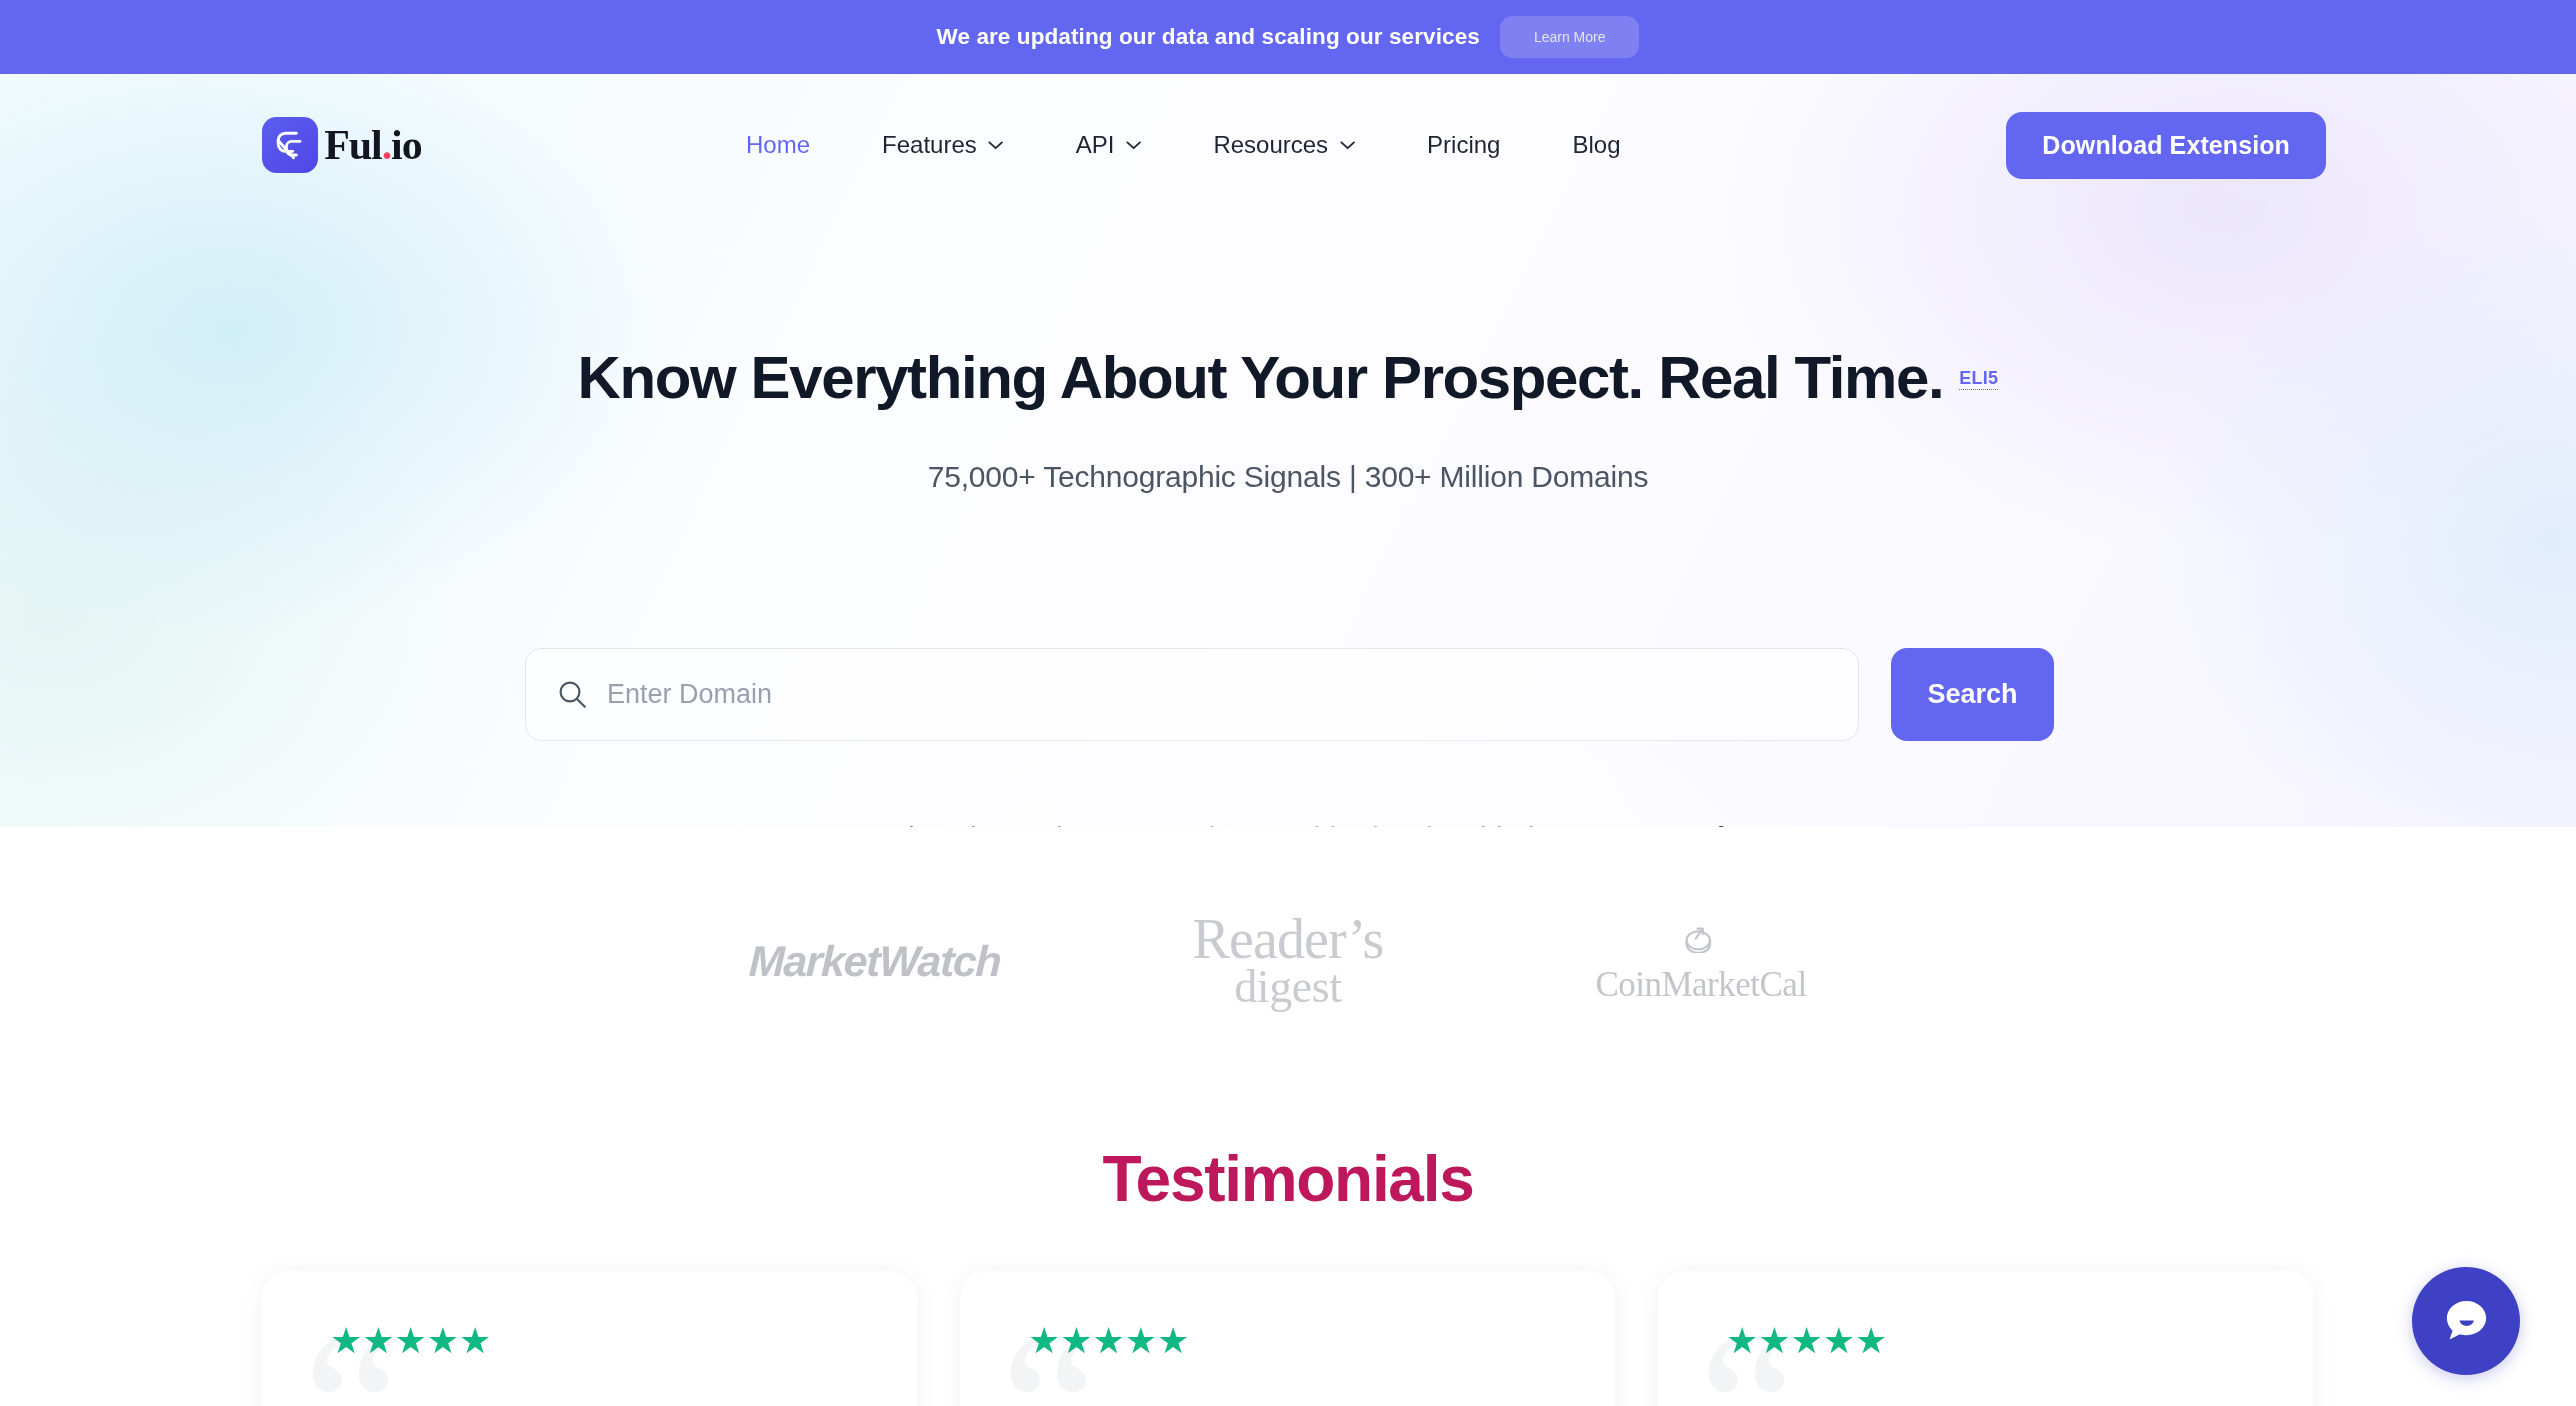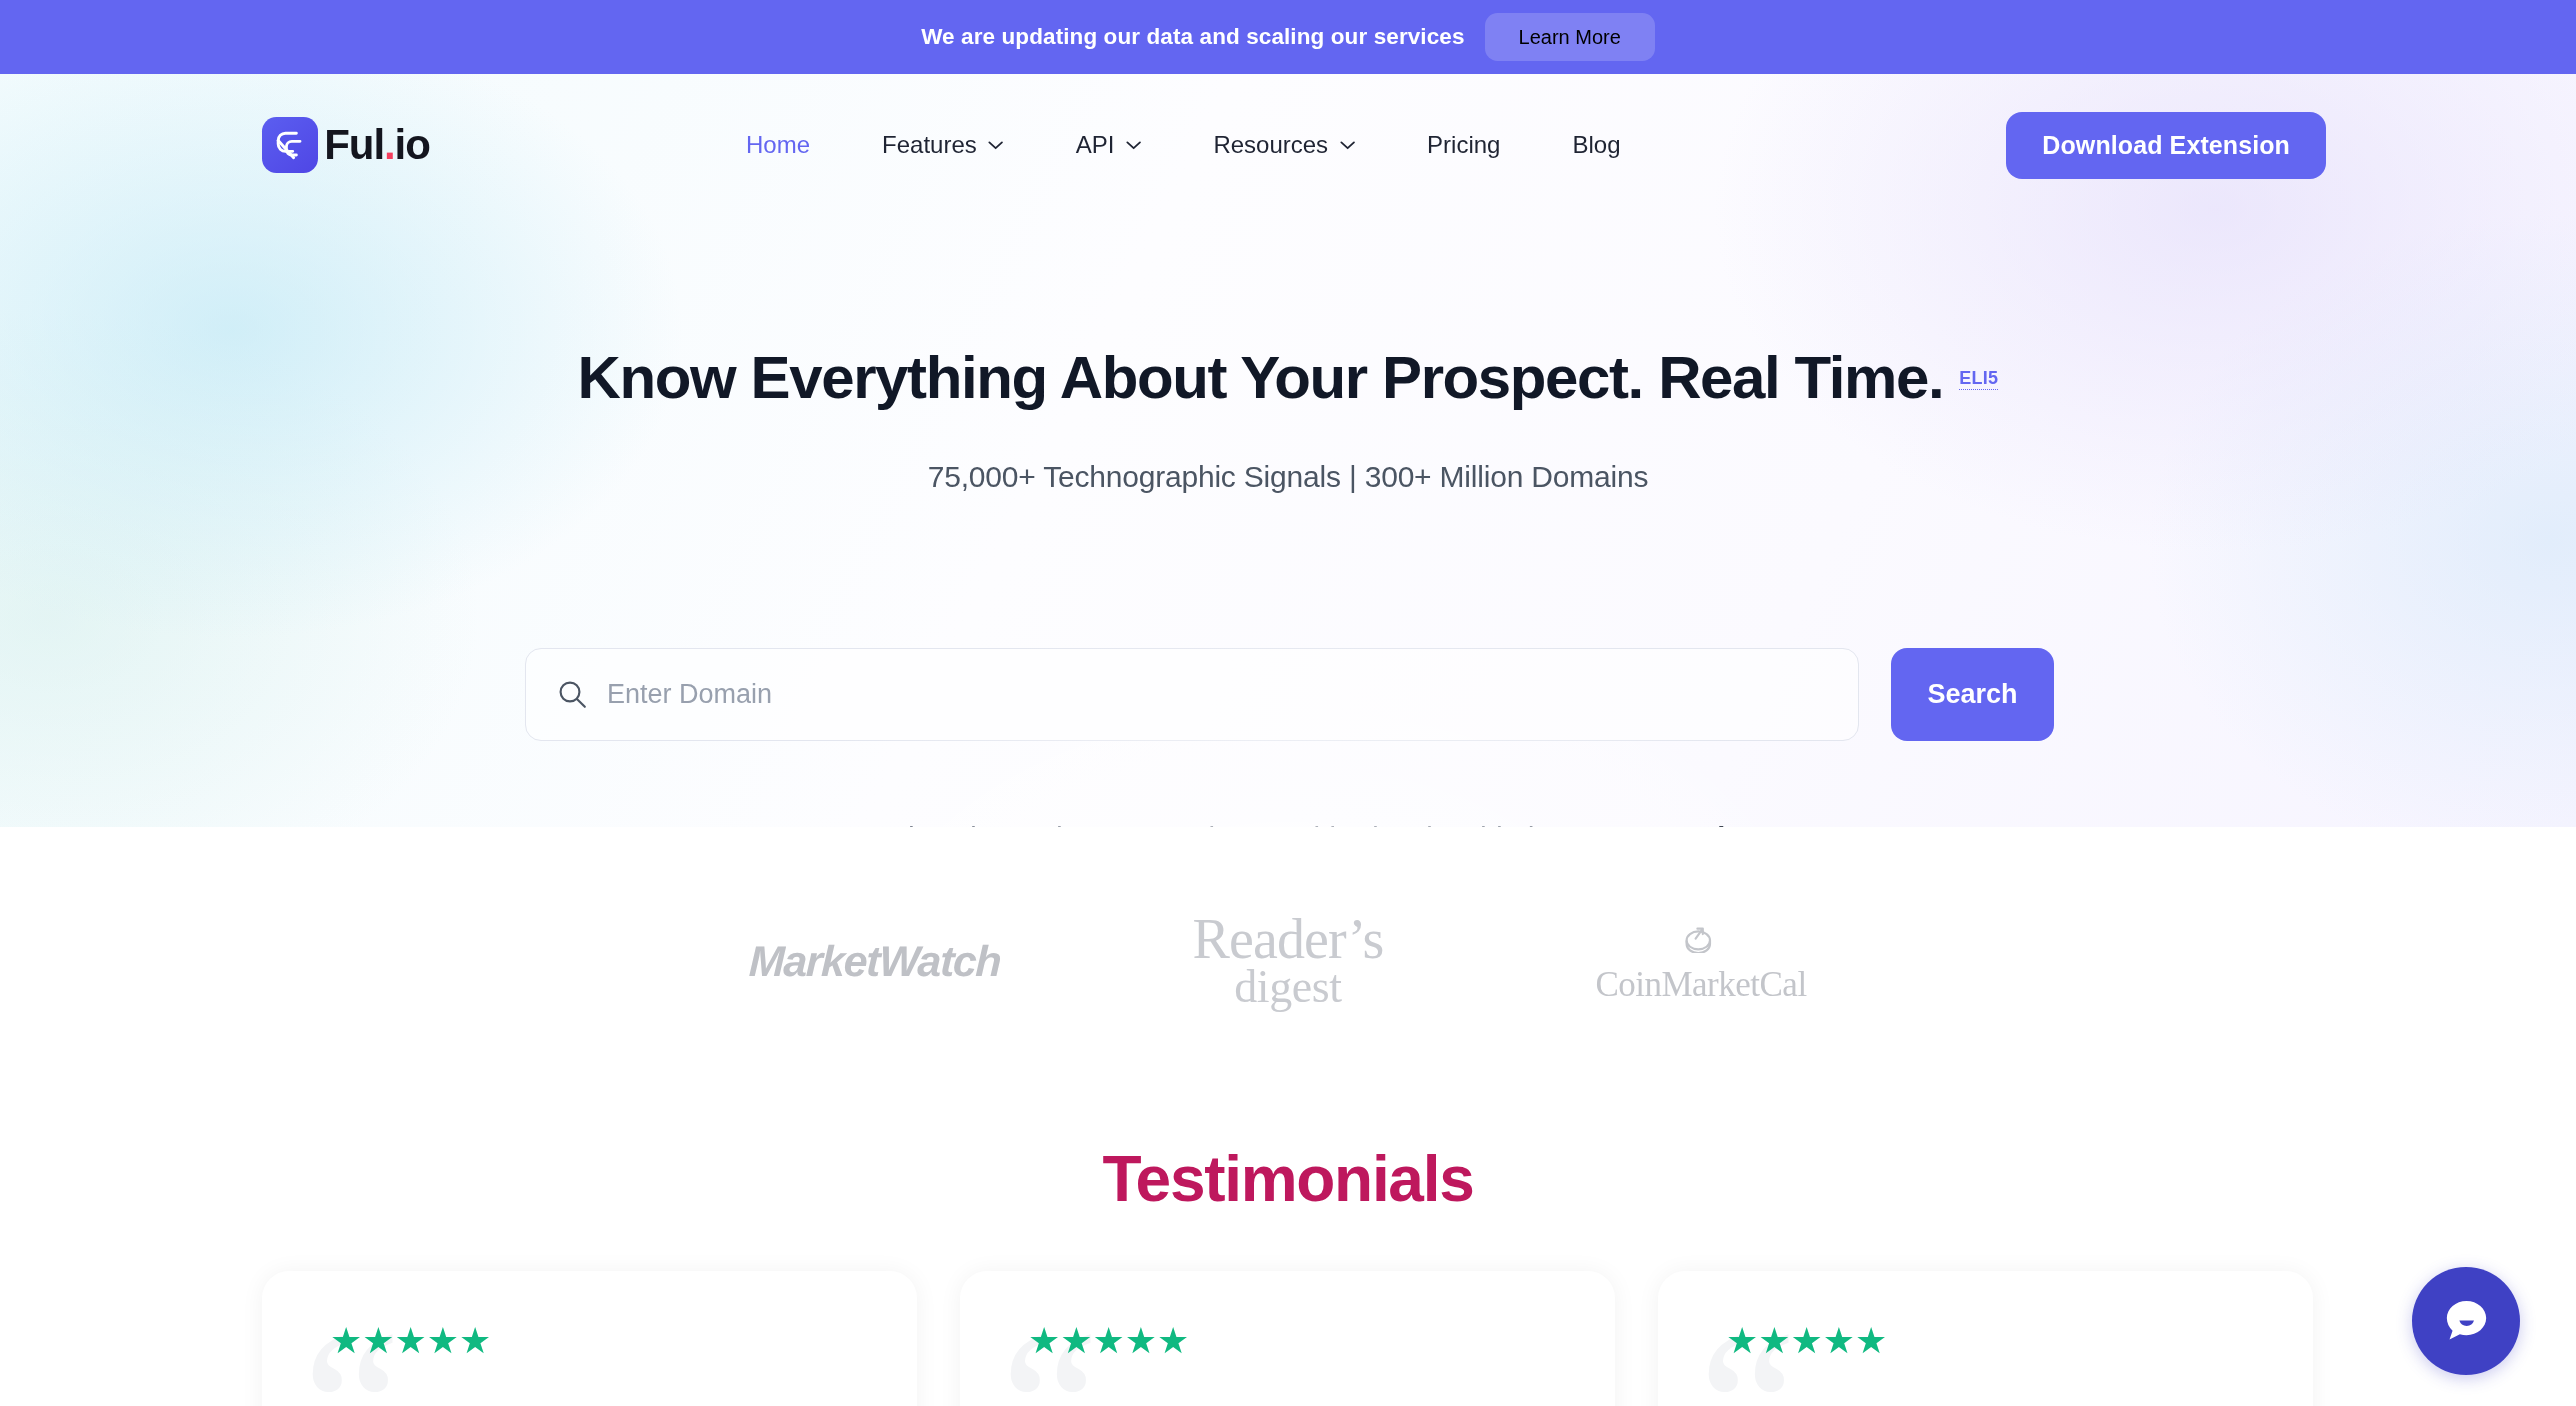--- a/index.html
+++ b/index.html
@@ -37,23 +37,23 @@
     color: #ffffff;
     font-size: 22.5px;
     font-weight: 700;
     letter-spacing: 0.1px;
     white-space: nowrap;
   }
   .announce-btn {
     background: rgba(255,255,255,0.18);
     border: none;
     border-radius: 12.6px;
-    color: #000000;
+    color: #e5e5e5;
     font-family: "Liberation Sans", sans-serif;
-    font-size: 20px;
+    font-size: 14px;
     font-weight: 500;
     padding: 12.6px 34px;
     cursor: pointer;
     white-space: nowrap;
   }
 
   
   .hero {
     position: absolute;
     top: 74px; left: 0;
@@ -85,20 +85,21 @@
     align-items: center;
     z-index: 20;
   }
   .logo {
     position: absolute;
     left: 262px;
     display: flex;
     align-items: center;
     gap: 6.3px;
     cursor: pointer;
+    font-family: Liberation Serif, serif;
   }
   .logo-mark {
     width: 56px; height: 56px;
     border-radius: 14.4px;
     background: linear-gradient(140deg, #5b5ef0 0%, #4f46e5 100%);
     display: flex; align-items: center; justify-content: center;
     flex: 0 0 auto;
   }
   .logo-word {
     font-size: 42px;

